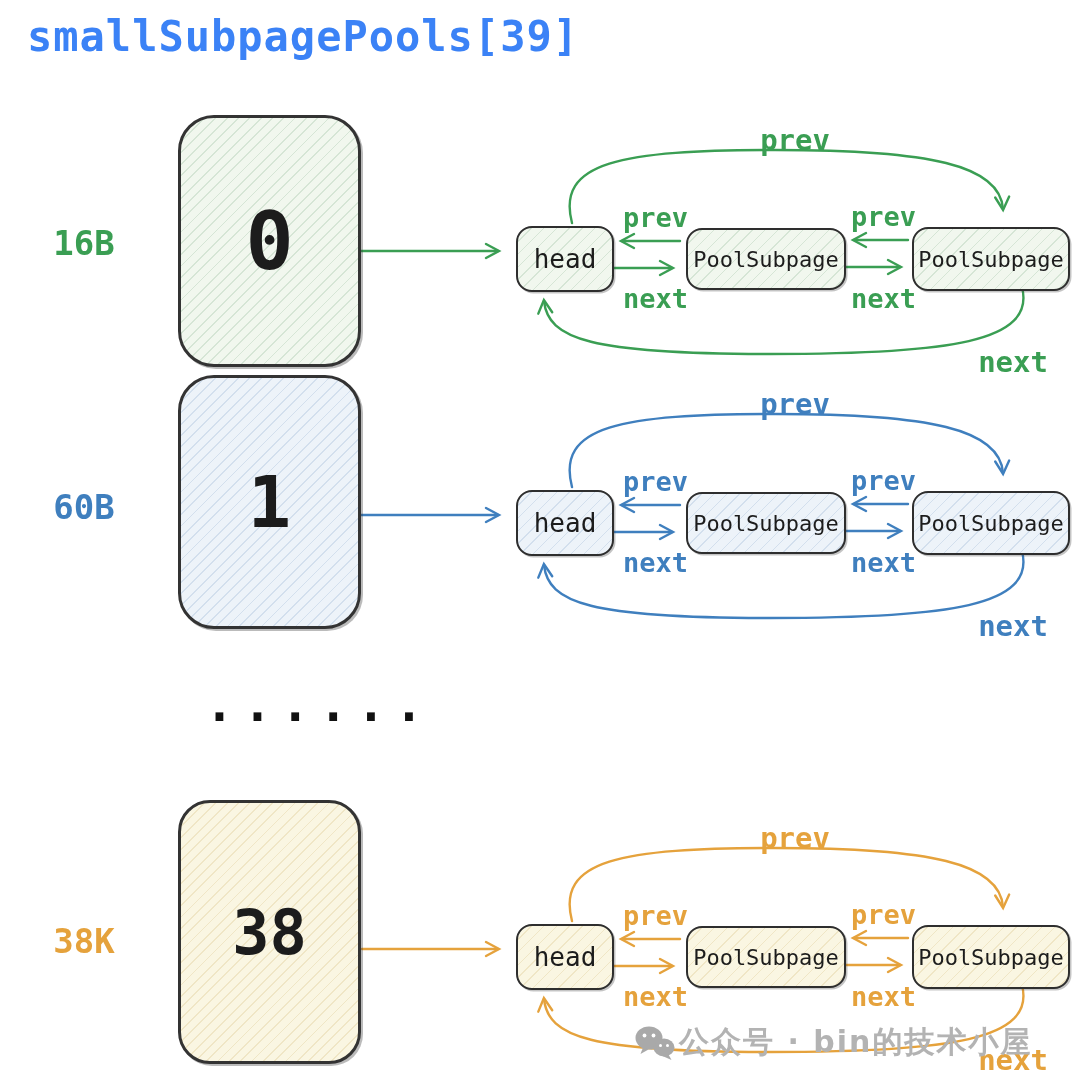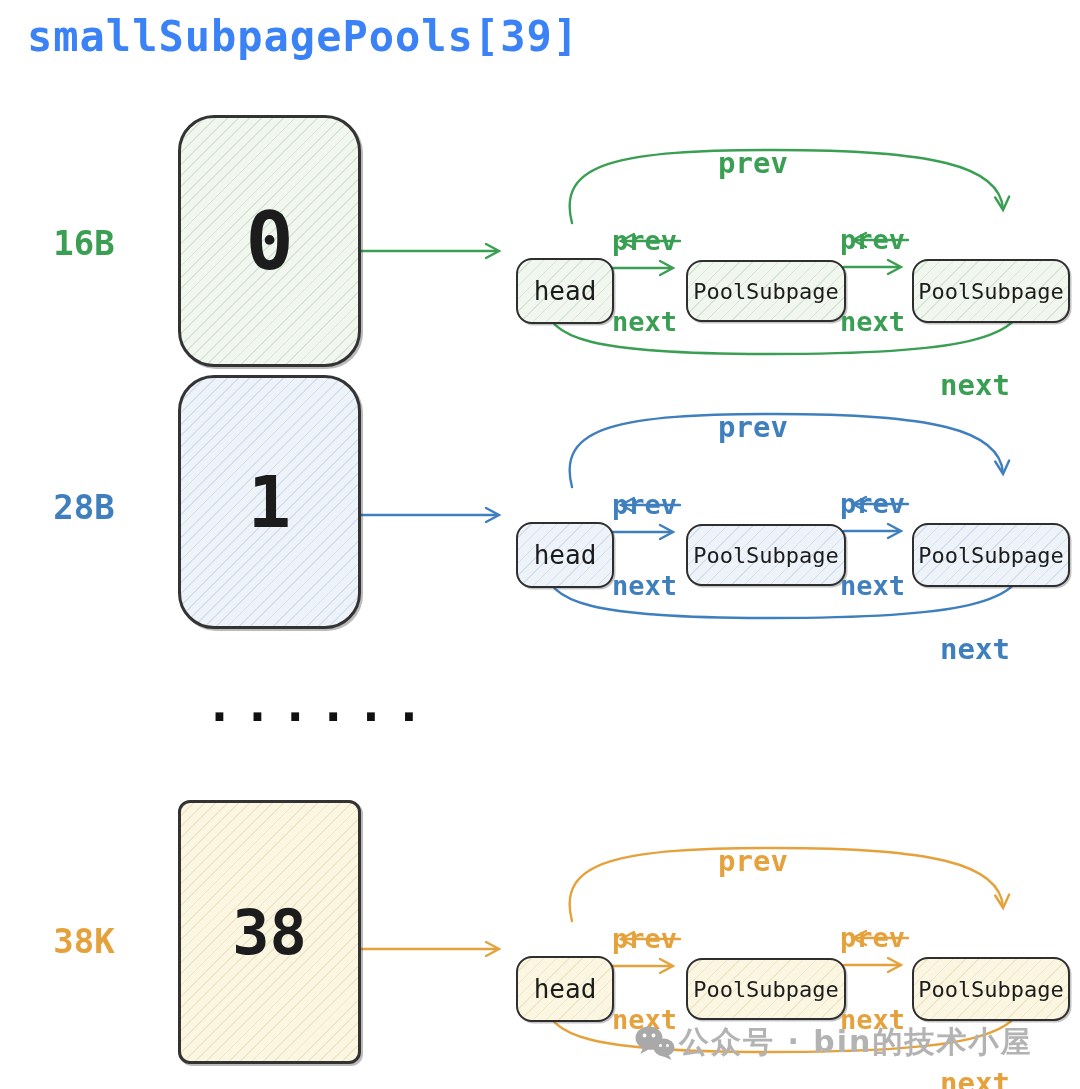--- a/index.html
+++ b/index.html
@@ -18,36 +18,36 @@
   .size-label{position:absolute;left:18px;width:132px;top:calc(var(--cy) - 34px);
               text-align:center;font-weight:bold;font-size:34px;color:var(--accent);}
 
   .card{position:absolute;left:178px;width:177px;border:3px solid #333;
         border-radius:36px;background-color:var(--fill);
         background-image:repeating-linear-gradient(135deg,var(--hatch) 0 1.3px,transparent 1.3px 8px);
         display:flex;align-items:center;justify-content:center;
         box-shadow:2px 2px 0 rgba(60,60,60,.35);}
   .r1 .card{top:115px;height:246px;}
   .r2 .card{top:375px;height:248px;}
-  .r3 .card{top:800px;height:258px;border-radius:12px;}
+  .r3 .card{top:800px;height:258px;border-radius:32px;}
   .digit{font-weight:bold;color:#1c1c1c;}
   .r1 .digit{font-size:80px;}
   .r2 .digit{font-size:72px;}
   .r3 .digit{font-size:62px;}
 
   .node{position:absolute;border:2.5px solid #2e2e2e;border-radius:16px;
         background-color:var(--fill);
         background-image:repeating-linear-gradient(135deg,var(--hatch) 0 1px,transparent 1px 9px);
         display:flex;align-items:center;justify-content:center;color:#1c1c1c;
-        box-shadow:1.5px 1.5px 0 rgba(60,60,60,.3);margin-top:32px;}
+        box-shadow:1.5px 1.5px 0 rgba(60,60,60,.3);}
   .head{left:516px;width:94px;height:62px;top:calc(var(--cy) - 31px);font-size:26px;}
   .ps1{left:686px;width:156px;height:58px;top:calc(var(--cy) - 29px);font-size:22px;}
   .ps2{left:912px;width:154px;height:60px;top:calc(var(--cy) - 30px);font-size:22px;}
 
-  .lbl{position:absolute;font-weight:bold;font-size:27px;color:var(--accent);text-align:left;margin-top:23px;}
+  .lbl{position:absolute;font-weight:bold;font-size:27px;color:var(--accent);text-align:right;}
   .lbl.prev-a{left:612px;width:76px;top:calc(var(--cy) - 55px);}
   .lbl.next-a{left:612px;width:76px;top:calc(var(--cy) + 26px);}
   .lbl.prev-b{left:840px;width:76px;top:calc(var(--cy) - 56px);}
   .lbl.next-b{left:840px;width:76px;top:calc(var(--cy) + 26px);}
   .lbl.prev-top{left:718px;width:112px;top:calc(var(--cy) - 134px);font-size:29px;}
   .lbl.next-bottom{left:940px;width:108px;top:calc(var(--cy) + 88px);font-size:29px;}
 
   svg.arrows{position:absolute;left:0;top:0;width:1080px;height:1089px;
              color:var(--accent);pointer-events:none;}
   svg.arrows path{fill:none;stroke:currentColor;stroke-width:2.4px;stroke-linecap:round;}
@@ -105,21 +105,21 @@
         </marker>
       </defs>
       <path d="M 358 515 L 498 515" marker-end="url(#ah-r2)"></path>
       <path d="M 680 505 L 622 505" marker-end="url(#ah-r2)"></path>
       <path d="M 612 532 L 672 532" marker-end="url(#ah-r2)"></path>
       <path d="M 908 504 L 854 504" marker-end="url(#ah-r2)"></path>
       <path d="M 844 531 L 900 531" marker-end="url(#ah-r2)"></path>
       <path d="M 572 487 C 556 426 620 414 775 414 S 1000 429 1003 473" marker-end="url(#ah-r2)"></path>
       <path d="M 1022 551 C 1036 606 950 618 770 618 S 548 603 544 565" marker-end="url(#ah-r2)"></path>
     </svg>
-    <div class="size-label">28B</div>
+    <div class="size-label">60B</div>
     <div class="card">
       <div class="digit">1</div>
     </div>
     <div class="node head">head</div>
     <div class="node ps1">PoolSubpage</div>
     <div class="node ps2">PoolSubpage</div>
     <div class="lbl prev-top">prev</div>
     <div class="lbl prev-a">prev</div>
     <div class="lbl next-a">next</div>
     <div class="lbl prev-b">prev</div>

